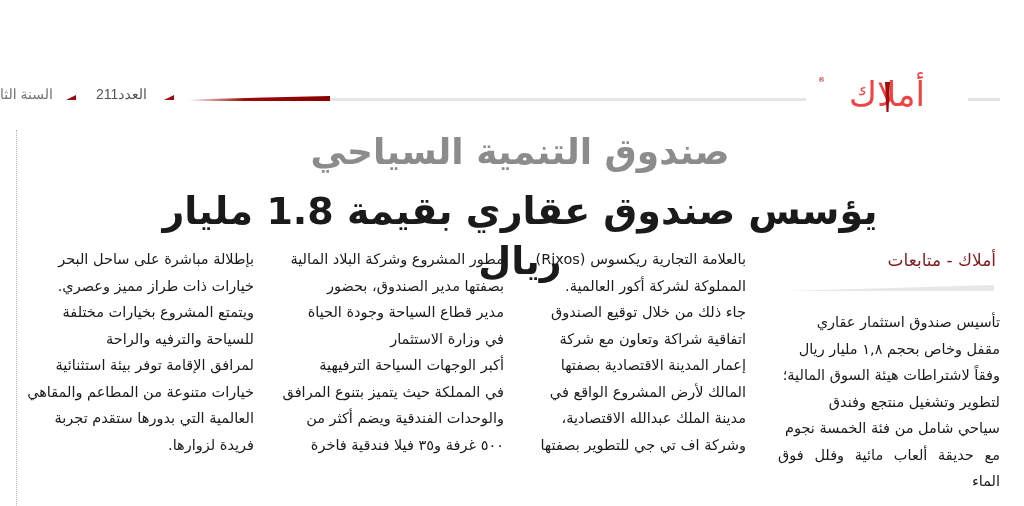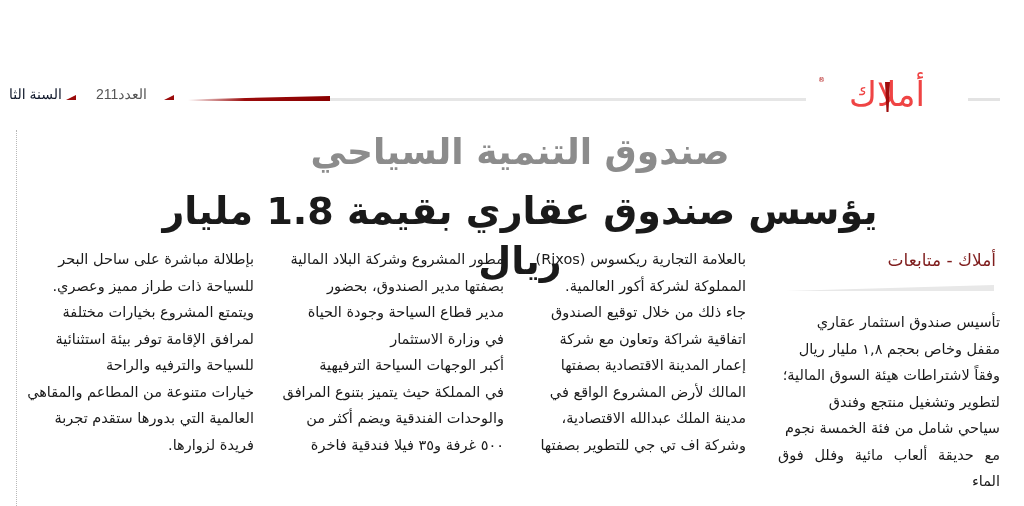--- a/index.html
+++ b/index.html
@@ -15,22 +15,22 @@
     clip-path:polygon(0 70%, 100% 0, 100% 100%, 0 100%); }
   .logo { position:absolute; top:74px; left:812px; width:150px; height:40px;
           direction:rtl; text-align:center; }
   .logo-text { font-family:"DejaVu Sans", sans-serif; font-size:34px; font-weight:normal;
                color:#ef4444; letter-spacing:1px; line-height:40px; }
   .logo-red { position:absolute; left:73px; top:8px; width:5px; height:30px; background:#a00c0c;
               clip-path:polygon(0 0,100% 0,70% 100%,30% 100%); }
   .logo-reg { position:absolute; left:6px; top:2px; font-size:7px; color:#b01010; }
   .meta-issue { position:absolute; top:86px; left:96px; font-size:14px; color:#555;
                 font-family:"Liberation Sans", sans-serif; direction:rtl; }
-  .meta-year { position:absolute; top:86px; left:0px; font-size:14px; color:#0f172a;
-               font-family:"Liberation Sans", sans-serif; direction:rtl; width:62px; overflow:hidden; text-align:right; }
+  .meta-year { position:absolute; top:86px; left:0px; font-size:14px; color:#737373;
+               font-family:"Liberation Sans", sans-serif; direction:rtl; width:62px; overflow:hidden; text-align:left; }
   .tri { position:absolute; width:0; height:0; border-left:10px solid transparent; border-bottom:5px solid #9b0b0b; }
 
   
   .dotted-sep { position:absolute; left:16px; top:130px; height:376px; width:0; border-left:1px dotted #b8b8b8; }
 
   
   .kicker { position:absolute; top:130px; left:150px; width:740px; text-align:center; direction:rtl;
             font-family:"DejaVu Sans", sans-serif; font-weight:bold; font-size:36px; color:#8c8c8c; line-height:44px; }
   .headline { position:absolute; top:186px; left:150px; width:740px; text-align:center; direction:rtl;
               font-family:"DejaVu Sans", sans-serif; font-weight:bold; font-size:38px; color:#1a1a1a; line-height:50px; }
@@ -103,22 +103,22 @@
     <p>مدير قطاع السياحة وجودة الحياة</p>
     <p>في وزارة الاستثمار</p>
     <p>أكبر الوجهات السياحة الترفيهية</p>
     <p>في المملكة حيث يتميز بتنوع المرافق</p>
     <p>والوحدات الفندقية ويضم أكثر من</p>
     <p>٥٠٠ غرفة و٣٥ فيلا فندقية فاخرة</p>
   </div>
 
   <div class="col col4">
     <p>بإطلالة مباشرة على ساحل البحر</p>
-    <p>للسياحة ذات طراز مميز وعصري.</p>
+    <p>خيارات ذات طراز مميز وعصري.</p>
     <p>ويتمتع المشروع بخيارات مختلفة</p>
+    <p>للسياحة والترفيه والراحة</p>
     <p>لمرافق الإقامة توفر بيئة استثنائية</p>
-    <p>للسياحة والترفيه والراحة</p>
     <p>خيارات متنوعة من المطاعم والمقاهي</p>
     <p>العالمية التي بدورها ستقدم تجربة</p>
     <p>فريدة لزوارها.</p>
   </div>
 
 </div>
 
 </body></html>

